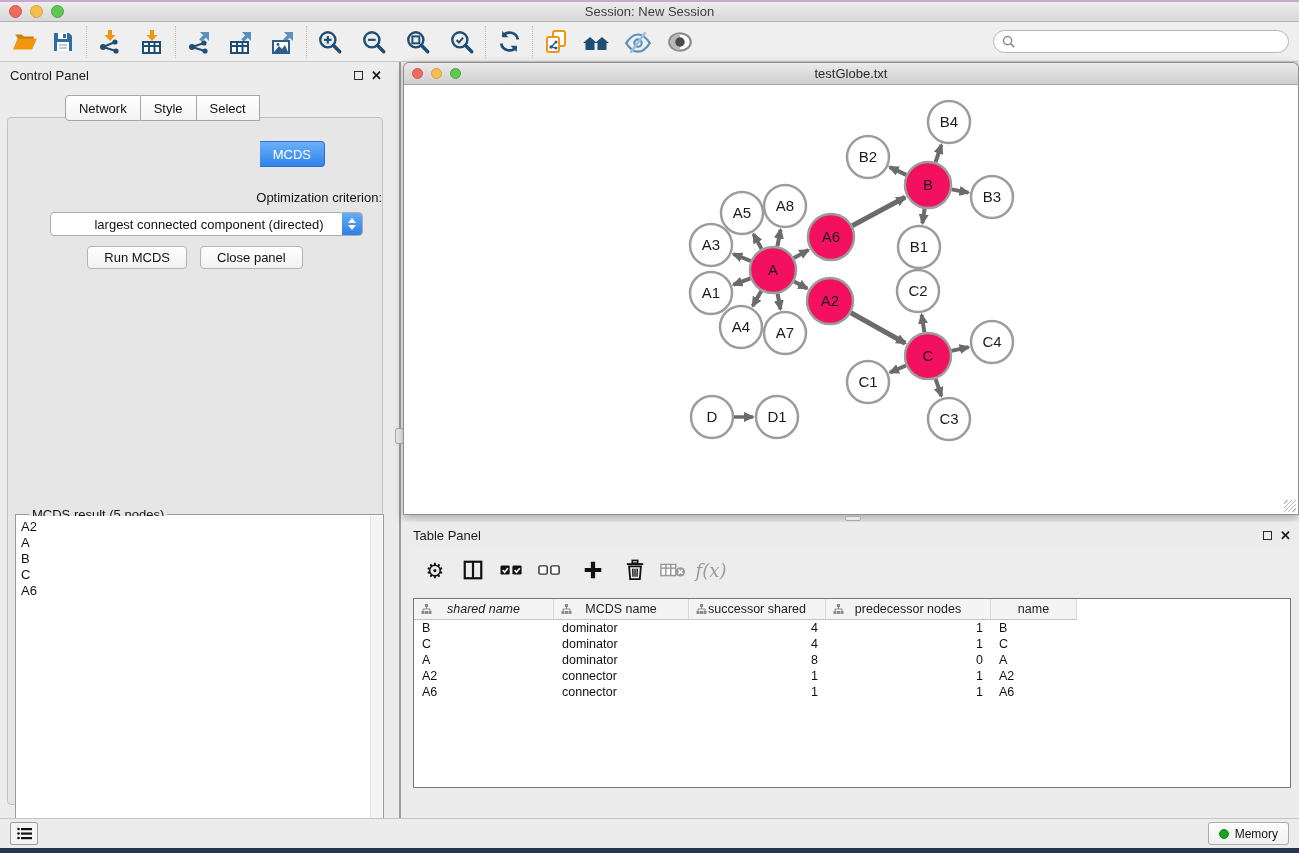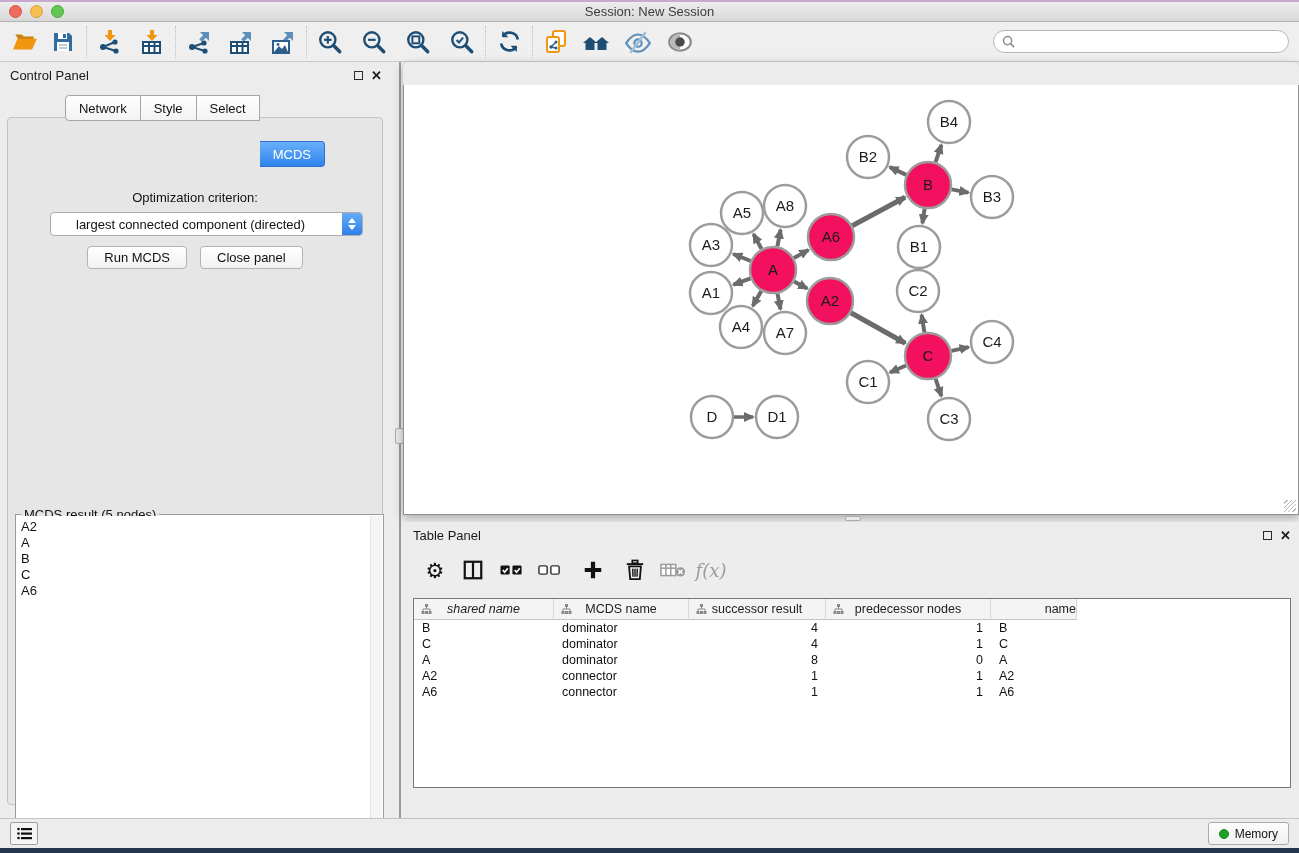--- a/index.html
+++ b/index.html
@@ -41,35 +41,35 @@
 
   .cp-pane { position:absolute; left:7px; top:55px; width:376px; height:688px;
     background:#E6E6E6; border:1px solid #C2C2C2; border-radius:4px; }
   .tabbar { position:absolute; left:0; right:0; top:33px; display:flex; justify-content:center; z-index:3; }
   .tab { height:22px; padding:12px 13px; display:flex; align-items:center; font-size:13px; color:#111;
     background:linear-gradient(#FFFFFF,#F3F3F3); border:1px solid #A6A6A6; border-left-width:0; }
   .tab:first-child { border-left-width:1px; border-radius:4px 0 0 4px; }
   .tab:last-child { border-radius:0 4px 4px 0; }
   .tab.selected { background:linear-gradient(#6AAFF9,#2F84EE); color:#fff; border-color:#2F6FD0;margin-top:46px; }
 
-  .opt-label { position:absolute; left:0; right:0; top:72px; text-align:center; font-size:13px; color:#111; }
+  .opt-label { position:absolute; left:0; right:0; top:72px; text-align:right; font-size:13px; color:#111; }
   .dropdown { position:absolute; left:42px; top:94px; width:313px; height:24px; background:#fff;
     border:1px solid #ADADAD; border-radius:4px; display:flex; align-items:center; overflow:hidden; }
-  .dropdown .dd-value { flex:1; font-size:13px; color:#111; padding-left:25px; white-space:nowrap; }
+  .dropdown .dd-value { flex:1; font-size:13px; color:#111; padding-left:25px; white-space:nowrap;text-align:center; }
   .dd-stepper { width:20px; height:100%; background:linear-gradient(#67ABF8,#2E7FE8);
     display:flex; flex-direction:column; align-items:center; justify-content:center; gap:2px; }
   .dd-stepper svg { display:block; }
 
   .btn-row { position:absolute; left:0; right:0; top:128px; display:flex; justify-content:center; gap:13px; }
   .push-btn { height:23px; padding:0 16px; font-size:13px; color:#111; background:linear-gradient(#FFFFFF,#F1F1F1);
     border:1px solid #B3B3B3; border-radius:4px; display:flex; align-items:center; }
 
   .result-fieldset { position:absolute; left:7px; top:396px; width:369px; height:340px;
     border:1px solid #9B9B9B; background:#fff; }
-  .result-legend { position:absolute; top:-8px; left:5px; background:#E6E6E6; padding:0 3px;
+  .result-legend { position:absolute; top:-8px; left:13px; background:#E6E6E6; padding:0 3px;
     font-size:13px; color:#111; }
   .result-list { position:absolute; inset:1px 13px 1px 1px; background:#fff; padding-top:3px; }
   .result-item { font-size:13px; color:#111; line-height:16px; padding-left:4px; }
   .result-scroll { position:absolute; top:1px; right:1px; bottom:1px; width:12px; background:#F4F4F4;
     border-left:1px solid #E2E2E2; }
 
   
   .vdivider { position:absolute; left:390px; top:0; width:13px; height:756px; background:#ECECEC; }
   .vdivider .vline { position:absolute; left:9px; top:0; width:2px; height:100%; background:#9B9B9B; }
   .vdivider .grip { position:absolute; left:5px; top:366px; width:9px; height:16px; background:#E8E8E8;
@@ -333,20 +333,26 @@
   </div>
 
   <div class="vdivider">
     <div class="vline"></div>
       <div class="grip"></div>
   </div>
 
   <div class="right-region">
 
     <div class="net-window">
+      <div class="net-titlebar">
+        <span class="tl small red" style="margin-left:8px"></span>
+        <span class="tl small yellow"></span>
+        <span class="tl small green"></span>
+        <span class="net-title">testGlobe.txt</span>
+      </div>
       <div class="net-canvas">
         <svg width="894" height="428">
           <defs>
             <marker id="arrowhead" markerUnits="userSpaceOnUse" markerWidth="12" markerHeight="10" refX="9" refY="5" orient="auto">
               <path d="M0 0 L11 5 L0 10 Z" fill="#6B6B6B"></path>
             </marker>
           </defs>
         <line x1="357.5" y1="163.9" x2="349.5" y2="149.1" stroke="#6B6B6B" stroke-width="4" marker-end="url(#arrowhead)"></line>
             <line x1="373.4" y1="161.4" x2="376.6" y2="144.6" stroke="#6B6B6B" stroke-width="4" marker-end="url(#arrowhead)"></line>
             <line x1="346.7" y1="176.0" x2="329.3" y2="169.0" stroke="#6B6B6B" stroke-width="4" marker-end="url(#arrowhead)"></line>
@@ -544,33 +550,33 @@
               <span>MCDS name</span>
             </div>
             <div class="th" style="width: 137px;">
               <span class="col-icon"><svg width="11" height="11" viewBox="0 0 11 11">
                   <rect x="4" y="0" width="3" height="3" fill="#8a8a8a"></rect>
                   <path d="M5.5 3v2M2 7V5h7v2" stroke="#8a8a8a" fill="none"></path>
                   <rect x="0.5" y="7" width="3" height="3" fill="#8a8a8a"></rect>
                   <rect x="4" y="7" width="3" height="3" fill="#8a8a8a"></rect>
                   <rect x="7.5" y="7" width="3" height="3" fill="#8a8a8a"></rect>
                 </svg></span>
-              <span>successor result</span>
+              <span>successor shared</span>
             </div>
             <div class="th" style="width: 165px;">
               <span class="col-icon"><svg width="11" height="11" viewBox="0 0 11 11">
                   <rect x="4" y="0" width="3" height="3" fill="#8a8a8a"></rect>
                   <path d="M5.5 3v2M2 7V5h7v2" stroke="#8a8a8a" fill="none"></path>
                   <rect x="0.5" y="7" width="3" height="3" fill="#8a8a8a"></rect>
                   <rect x="4" y="7" width="3" height="3" fill="#8a8a8a"></rect>
                   <rect x="7.5" y="7" width="3" height="3" fill="#8a8a8a"></rect>
                 </svg></span>
               <span>predecessor nodes</span>
             </div>
-            <div class="th" style="width: 86px; justify-content: flex-end;">
+            <div class="th" style="width: 86px;">
               <span>name</span>
             </div>
           </div>
         <div class="tp-body">
             <div class="tp-row">
               <div class="td" style="width: 140px;">B</div>
               <div class="td" style="width: 135px;">dominator</div>
               <div class="td num" style="width: 137px;">4</div>
               <div class="td num" style="width: 165px;">1</div>
               <div class="td" style="width: 86px;">B</div>

